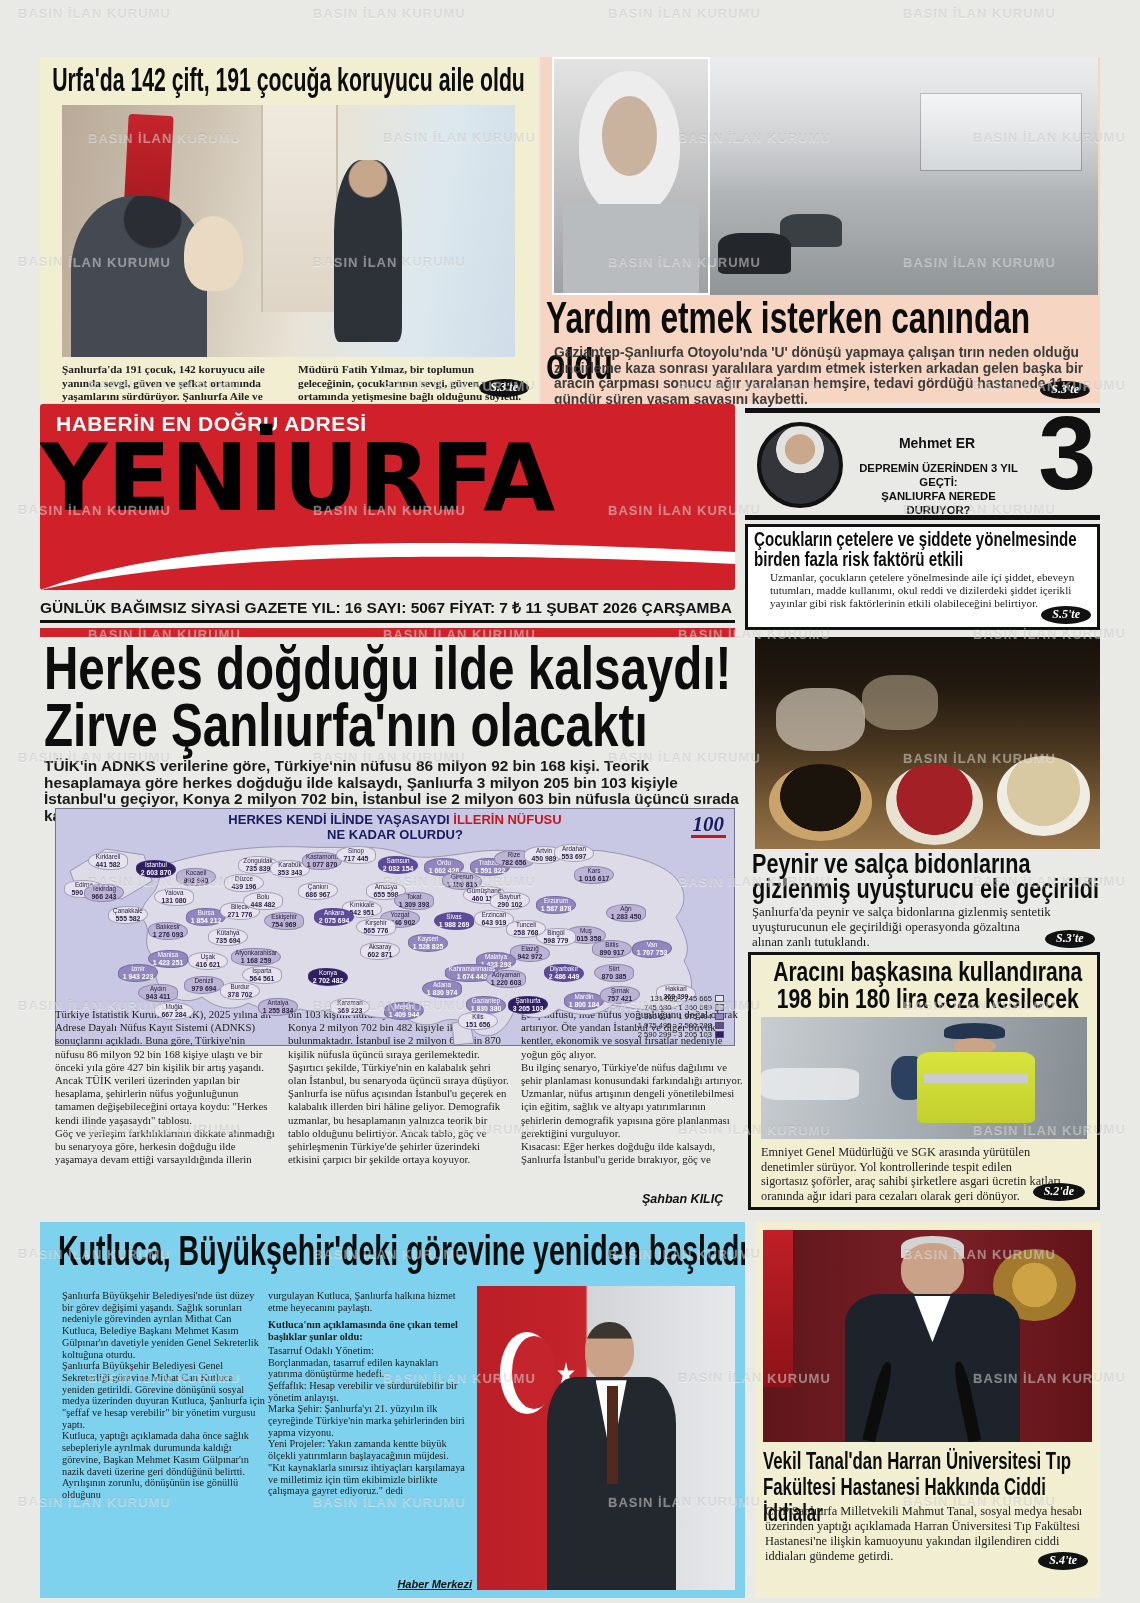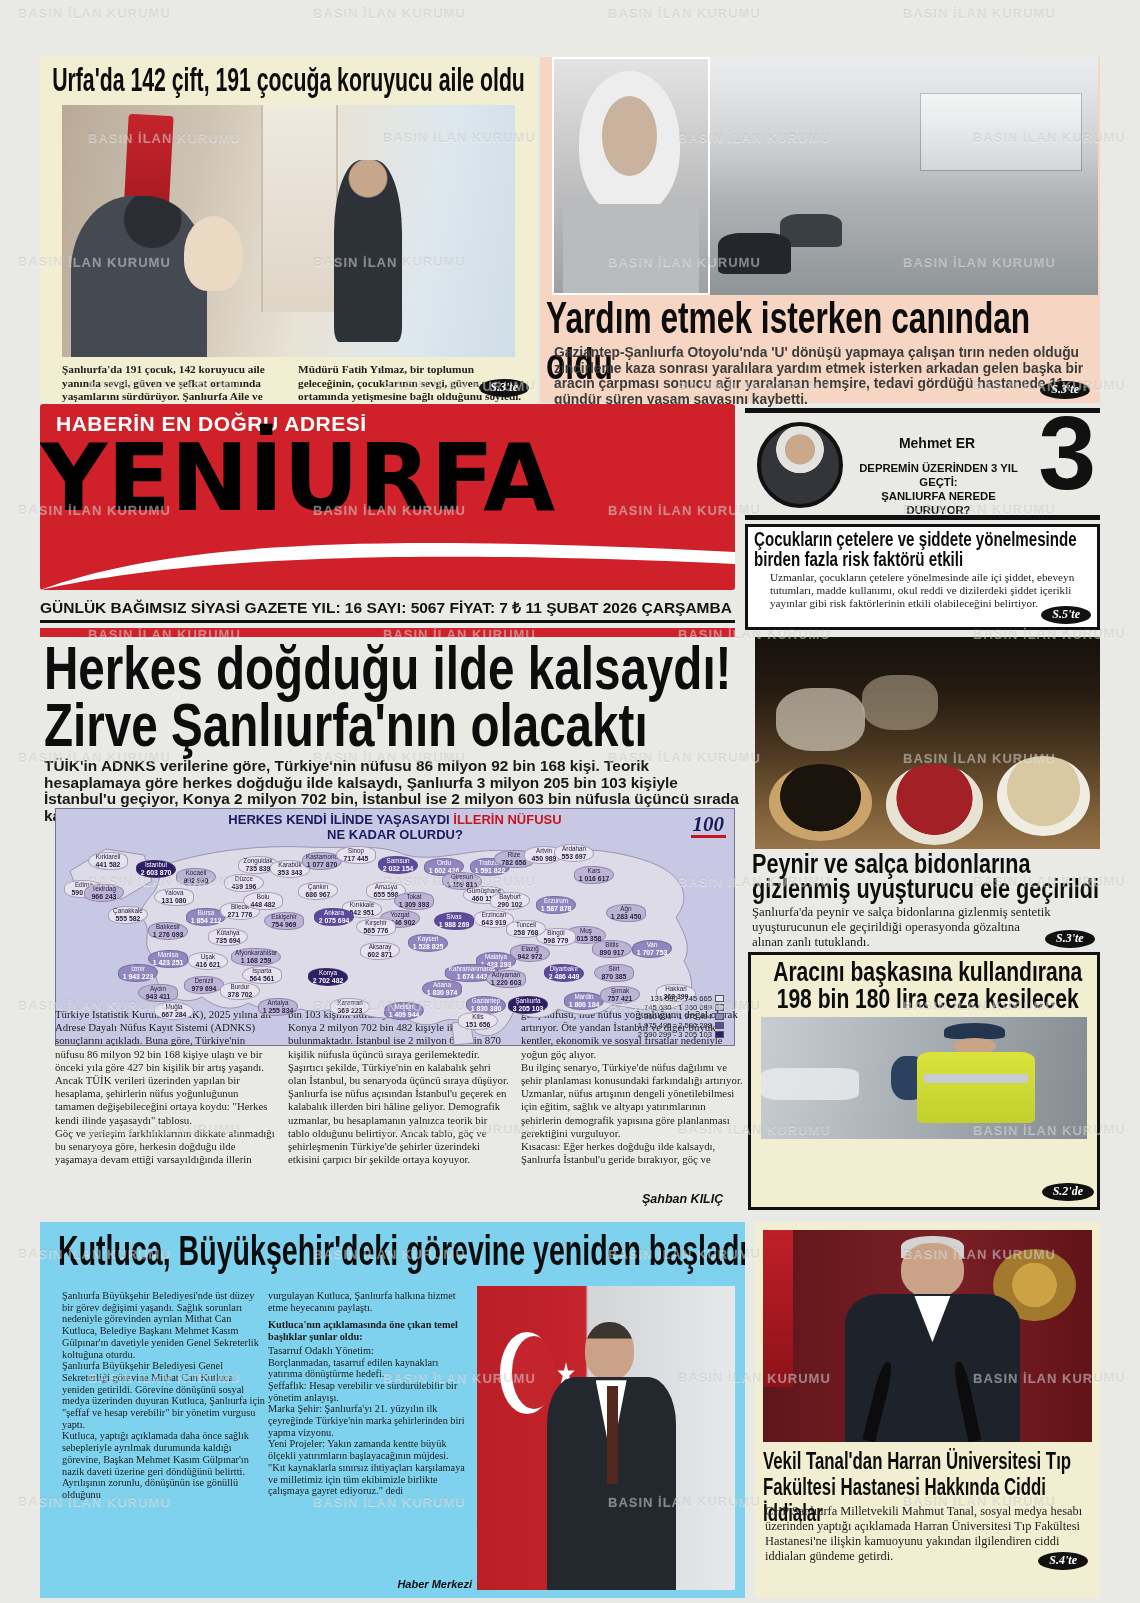--- a/index.html
+++ b/index.html
@@ -76,21 +76,21 @@
   #fine-box .h1{position:absolute;left:4px;top:4px;width:128%;transform:scaleX(.78);font-size:27px;line-height:27px;text-align:center;}
   #photo-cop{left:10px;top:62px;width:326px;height:122px;background:linear-gradient(100deg,#c8cdd1 0%,#aab1b6 45%,#858c91 100%);}
   #fine-box .body{position:absolute;left:10px;top:190px;width:300px;font:12.3px "Liberation Serif",serif;line-height:14.6px;color:#222;}
   
   #kutluca{position:absolute;left:40px;top:1222px;width:705px;height:376px;background:var(--cyan,#7fd2ee);overflow:hidden;}
   #kutluca .h1{position:absolute;left:18px;top:6px;width:147%;transform:scaleX(.68);font-size:42px;line-height:46px;}
   .kcol{position:absolute;top:68px;width:204px;height:300px;overflow:hidden;font:10.3px "Liberation Serif",serif;line-height:11.7px;color:#1b1b1b;}
   #kutluca .subhead{font-weight:bold;display:block;margin:6px 0 2px;}
   #photo-kutluca{left:437px;top:64px;width:258px;height:304px;
      background:linear-gradient(90deg,#bb1e26 0%,#c4242c 42%,#d2d4d7 43%,#e7e8ea 100%);}
-  #kutluca-byline{position:absolute;left:332px;top:356px;width:100px;text-align:right;font:bold italic 11px "Liberation Sans",sans-serif;}
+  #kutluca-byline{position:absolute;left:332px;top:356px;width:100px;text-align:right;font:bold italic 11px "Liberation Sans",sans-serif;text-decoration:underline;}
   
   #tanal{position:absolute;left:755px;top:1222px;width:345px;height:376px;background:#f1eed2;overflow:hidden;}
   #photo-tanal{left:8px;top:8px;width:329px;height:212px;background:linear-gradient(90deg,#5f161b 0%,#7a2026 55%,#611318 100%);}
   #tanal .h1{position:absolute;left:8px;top:226px;width:143%;transform:scaleX(.70);font-size:24px;line-height:26px;}
   #tanal .body{position:absolute;left:10px;top:282px;width:325px;font:12.4px "Liberation Serif",serif;line-height:15px;color:#222;}
   
   .p-flag{left:14%;top:4%;width:10%;height:56%;background:linear-gradient(#c5242b,#98161c);border-radius:4px;transform:rotate(3deg);}
   .p-door{left:44%;top:0;width:17%;height:82%;background:linear-gradient(#efe9df,#ded5c6);border-left:2px solid #cbbfae;border-right:2px solid #cbbfae;}
   .p-poster{right:1.5%;top:3%;width:26%;height:91%;background:#f6f9fc;border:1px solid #c6cfd8;}
   .p-poster .t1{left:8%;top:8%;font:bold 13px "Liberation Sans",sans-serif;color:#1c57a5;}
@@ -552,21 +552,22 @@
     <div class="h1 cond pre" data-name="story-fine-headline">Aracını başkasına kullandırana
 198 bin 180 lira ceza kesilecek</div>
     <div id="photo-cop" class="ph" data-name="traffic-police-photo">
       <div class="t-car" data-name="blurred-car-shape"></div>
       <div class="t-cap" data-name="police-cap-shape"></div>
       <div class="t-face" data-name="face-shape"></div>
       <div class="t-sleeve" data-name="uniform-sleeve-shape"></div>
       <div class="t-vest" data-name="hi-vis-vest-shape"></div>
       <div class="t-stripe" data-name="vest-stripe-shape"></div>
     </div>
-    <span class="badge" style="right:3px;bottom:6px;" data-name="page-ref-badge">S.2'de</span>
+    <div class="body" data-name="story-fine-body">Emniyet Genel Müdürlüğü ve SGK arasında yürütülen denetimler sürüyor. Yol kontrollerinde tespit edilen sigortasız şoförler, araç sahibi şirketlere asgari ücretin katları oranında ağır idari para cezaları olarak geri dönüyor.</div>
+    <span class="badge" style="right:12px;bottom:6px;" data-name="page-ref-badge">S.2'de</span>
   </div>
 
   <div id="kutluca" data-name="story-kutluca">
     <div class="h1 cond" data-name="story-kutluca-headline">Kutluca, Büyükşehir'deki görevine yeniden başladı</div>
     <div class="kcol pre" style="left:22px;" data-name="kutluca-column-1">Şanlıurfa Büyükşehir Belediyesi'nde üst düzey bir görev değişimi yaşandı. Sağlık sorunları nedeniyle görevinden ayrılan Mithat Can Kutluca, Belediye Başkanı Mehmet Kasım Gülpınar'ın davetiyle yeniden Genel Sekreterlik koltuğuna oturdu.
 Şanlıurfa Büyükşehir Belediyesi Genel Sekreterliği görevine Mithat Can Kutluca yeniden getirildi. Görevine dönüşünü sosyal medya üzerinden duyuran Kutluca, Şanlıurfa için "şeffaf ve hesap verebilir" bir yönetim vurgusu yaptı.
 Kutluca, yaptığı açıklamada daha önce sağlık sebepleriyle ayrılmak durumunda kaldığı görevine, Başkan Mehmet Kasım Gülpınar'ın nazik daveti üzerine geri döndüğünü belirtti. Ayrılışının zorunlu, dönüşünün ise gönüllü olduğunu</div>
     <div class="kcol" style="left:228px;" data-name="kutluca-column-2">
       <span class="pre" data-name="kutluca-col2-intro">vurgulayan Kutluca, Şanlıurfa halkına hizmet etme heyecanını paylaştı.</span>
       <span class="subhead" data-name="kutluca-col2-subhead">Kutluca'nın açıklamasında öne çıkan temel başlıklar şunlar oldu:</span>

